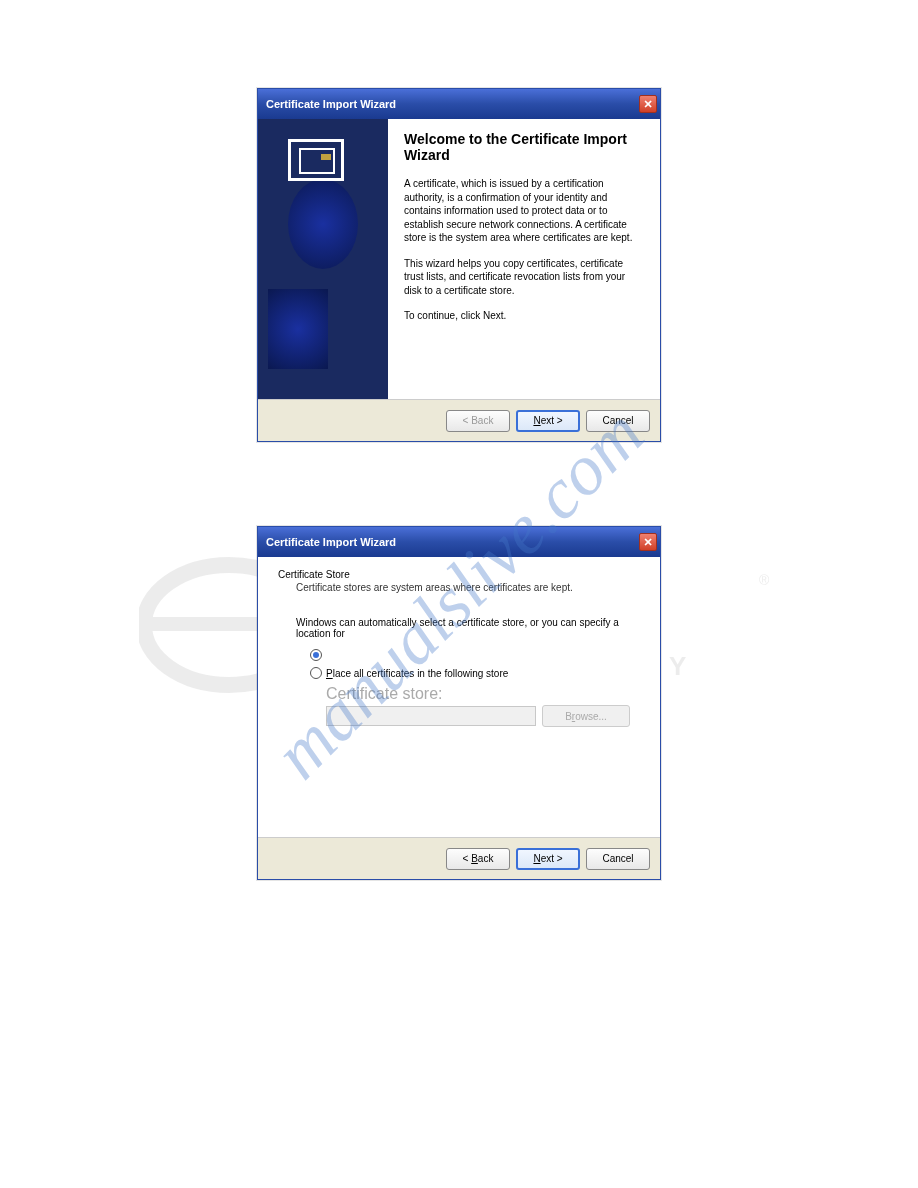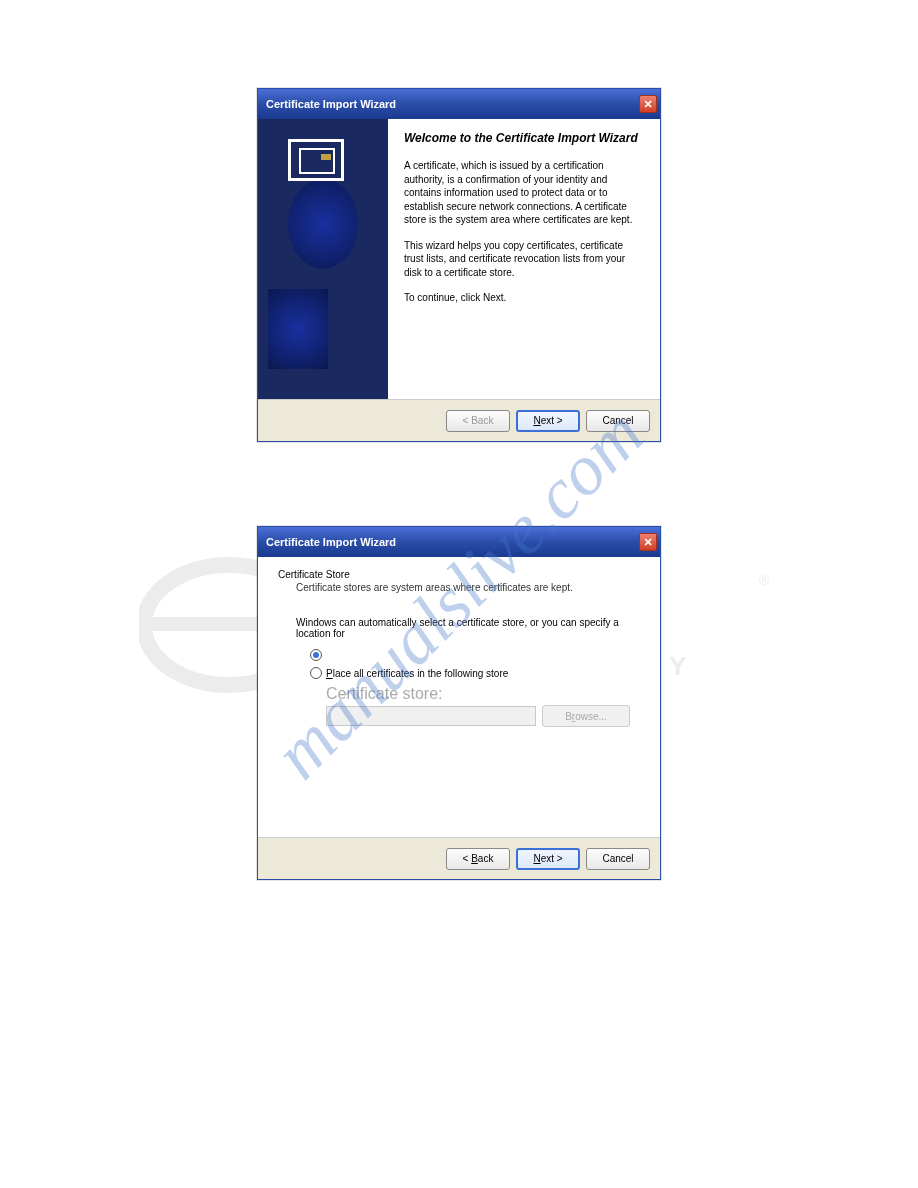--- a/index.html
+++ b/index.html
@@ -115,24 +115,23 @@
       width: 10px; height: 6px;
       background: #c0a040;
     }
     .content-right {
       flex: 1;
       padding: 12px 16px;
       font-size: 10px;
       color: #000;
     }
     .content-right h2 {
-      font-size: 12px;
+      font-size: 14px;
       font-weight: bold;
       margin-bottom: 14px;
-      font-style: italic;
     }
     .content-right p {
       margin-bottom: 12px;
       line-height: 1.35;
     }
     .button-row {
       height: 42px;
       background: #ece9d8;
       border-top: 1px solid #ccc;
       display: flex;

